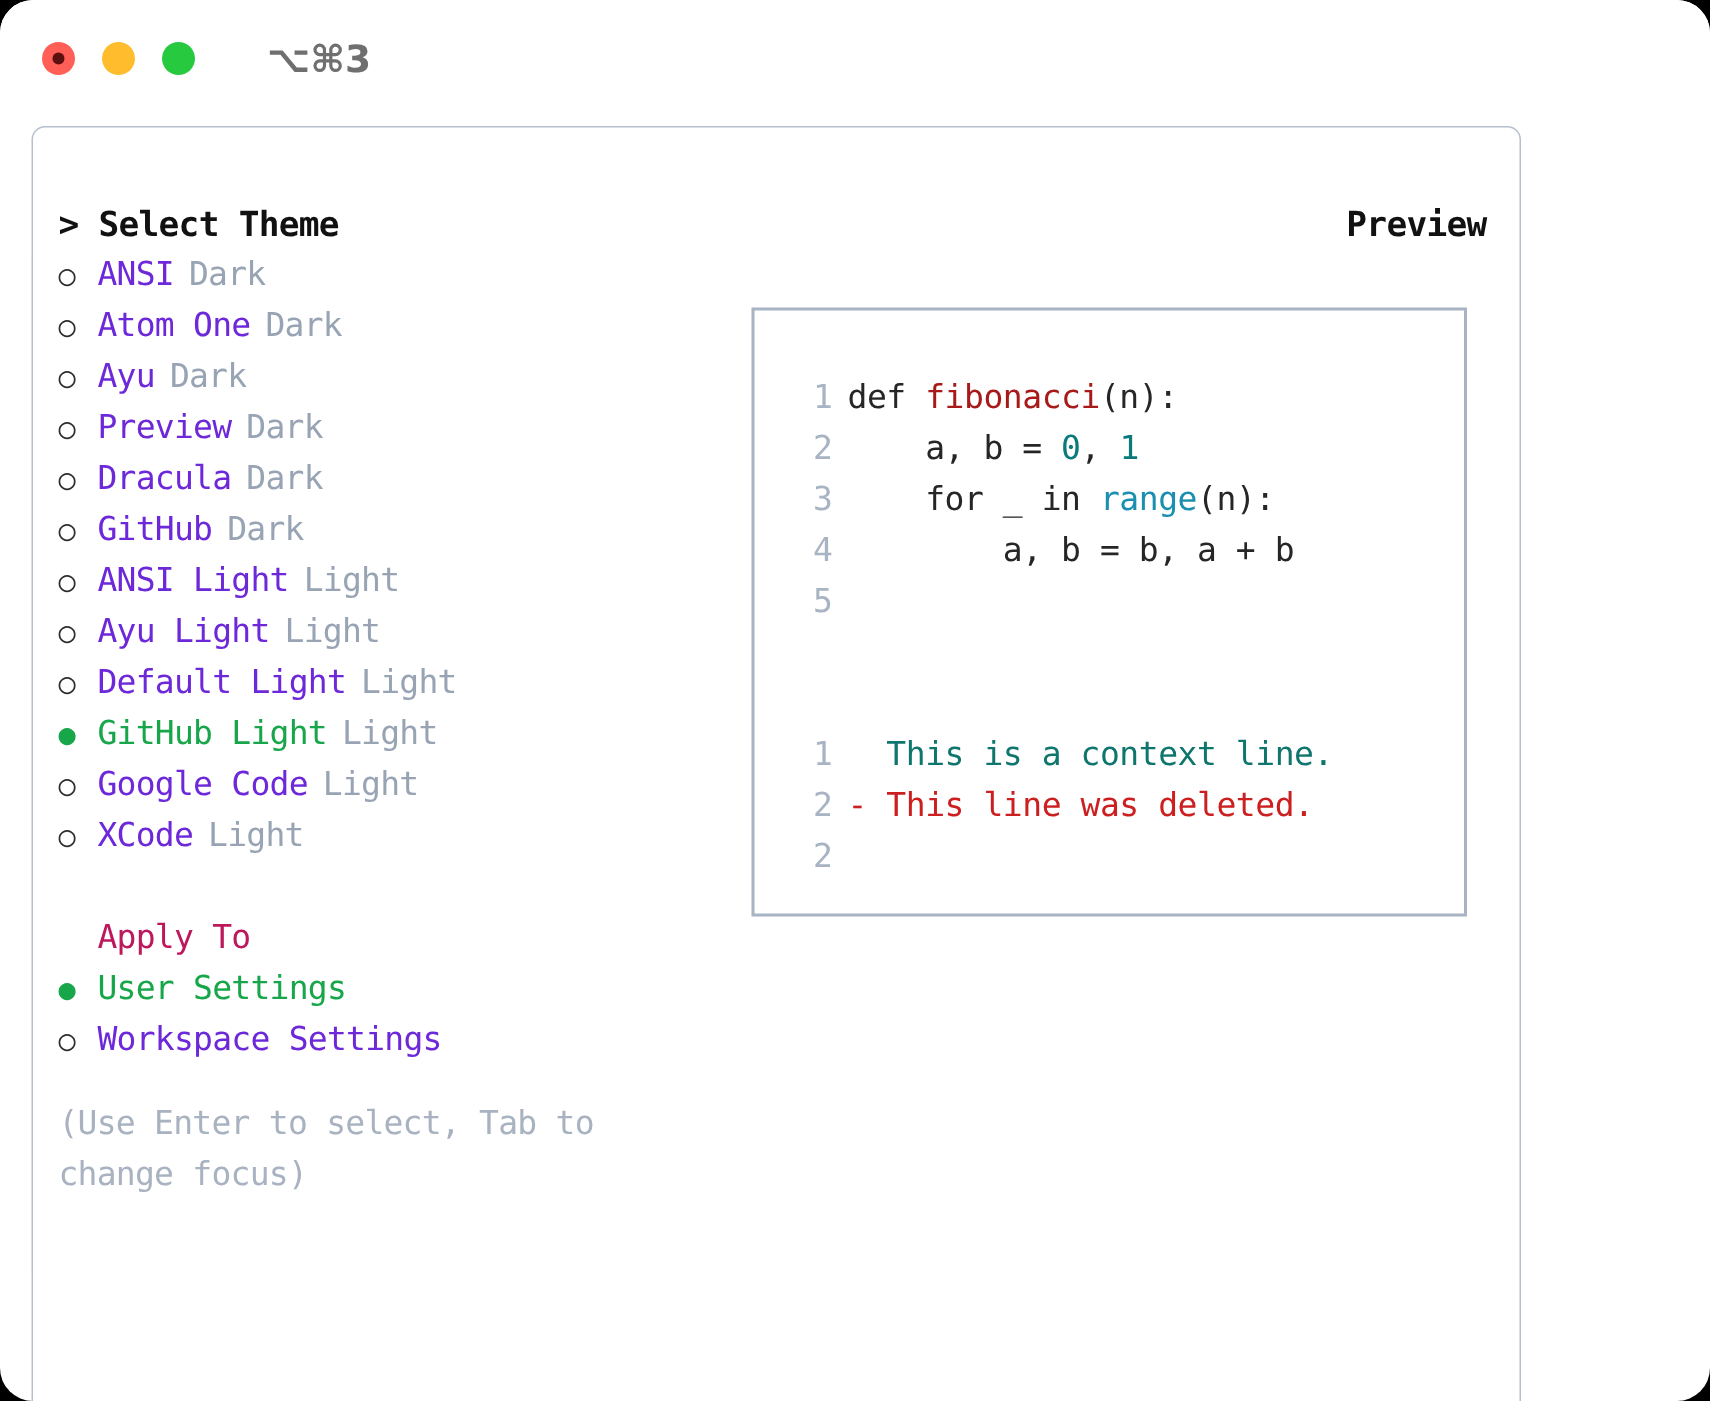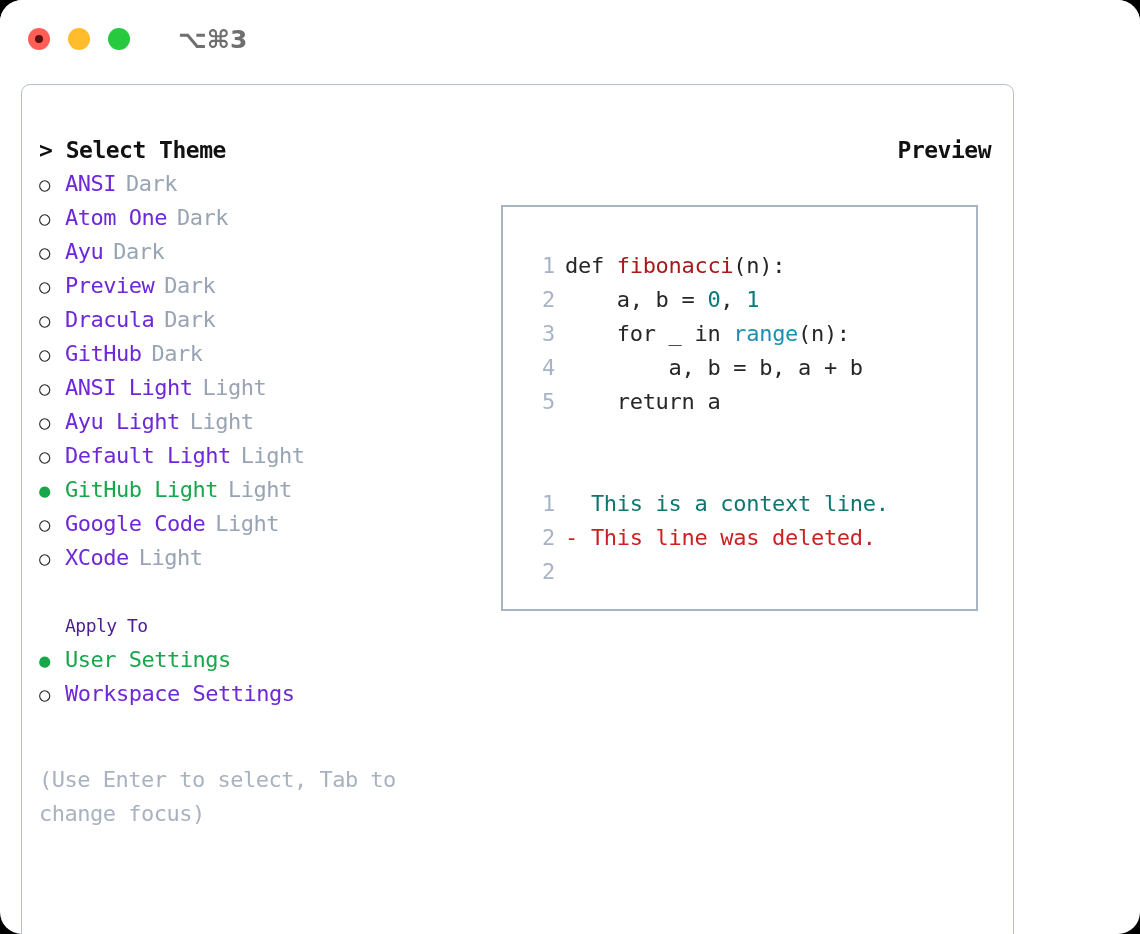--- a/index.html
+++ b/index.html
@@ -105,33 +105,33 @@
     color: #17a74a;
   }
   .opt-label { color: #6d28d9; }
   .opt-row.selected .opt-label { color: #17a74a; }
   .opt-tag {
     color: #98a4b4;
     margin-left: 10px;
   }
 
   .apply-head {
-    font-size: 18px;
-    color: #4c1d95;
+    font-size: 22px;
+    color: #be185d;
     letter-spacing: -0.5px;
     height: 34px;
     line-height: 34px;
     padding-left: 26px;
     white-space: pre;
   }
 
   .spacer-sm { height: 34px; }
 
   .hint {
-    margin-top: 52px;
+    margin-top: 22px;
     font-size: 22px;
     color: #a8b2c0;
     letter-spacing: -0.5px;
     line-height: 34px;
     width: 400px;
   }
 
   
   .right-col {
     position: absolute;
@@ -306,21 +306,20 @@
           <div class="code-line">
             <span class="lineno">3</span>
             <span class="code-txt"><span class="tok-plain">    for _ in </span><span class="tok-bi">range</span><span class="tok-plain">(n):</span></span>
           </div>
           <div class="code-line">
             <span class="lineno">4</span>
             <span class="code-txt"><span class="tok-plain">        a, b = b, a + b</span></span>
           </div>
           <div class="code-line">
             <span class="lineno">5</span>
-            <span class="code-txt"><span class="tok-plain">    return a</span></span>
           </div>
         </div>
 
         <div class="blank-line"></div>
         <div class="blank-line"></div>
 
         <div>
           <div class="code-line">
             <span class="lineno">1</span>
             <span class="diff-ctx"><span>  </span><span>This is a context line.</span></span>

